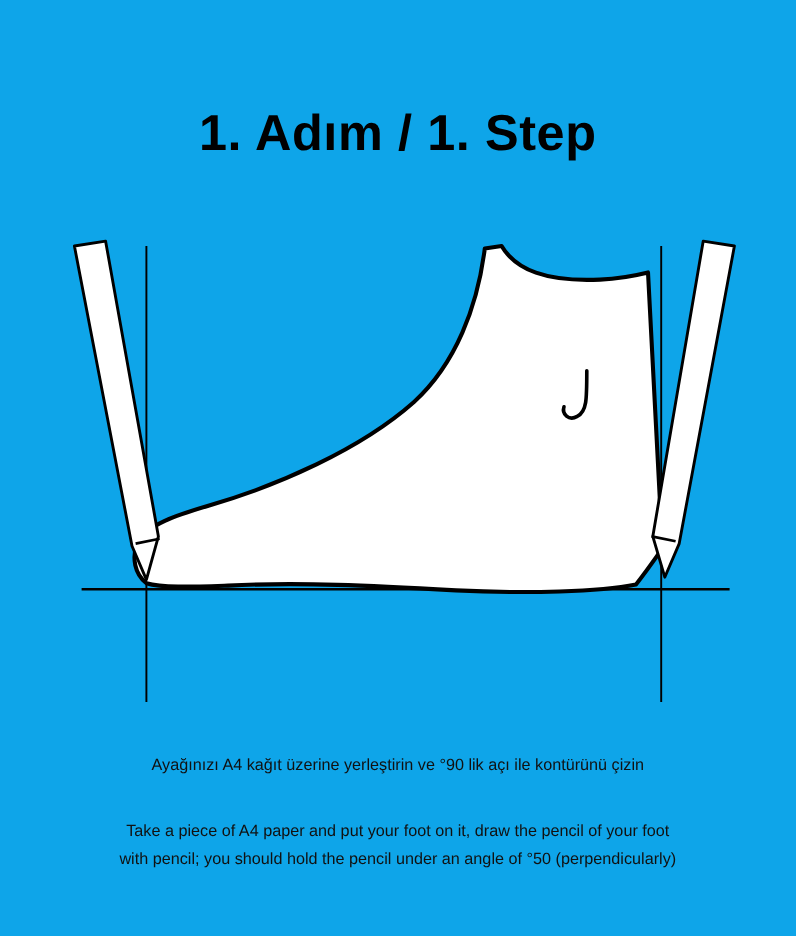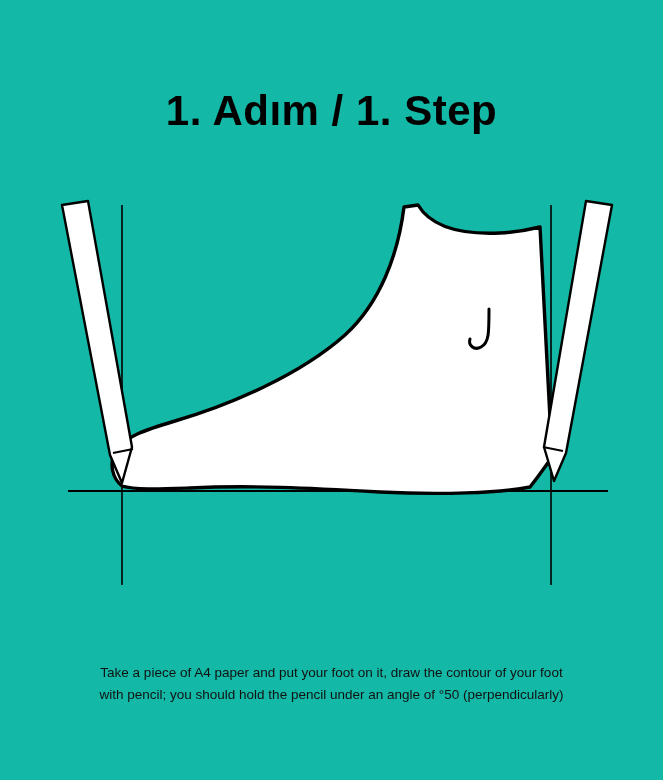--- a/index.html
+++ b/index.html
@@ -12,21 +12,21 @@
     height: 780px;
     font-family: "Liberation Sans", sans-serif;
     color: #111111;
     position: relative;
     overflow: hidden;
   }
   .page {
     position: relative;
     width: 663px;
     height: 780px;
-    background: #14b8a6;
+    background: #0ea5e9;
   }
   .title {
     position: absolute;
     top: 88px;
     left: 0;
     width: 663px;
     text-align: center;
     font-size: 42px;
     font-weight: bold;
     letter-spacing: 0.5px;
@@ -101,19 +101,20 @@
       <path d="M 62 20 L 88 16 L 132 262 L 122 298 L 110 270 Z" fill="#ffffff" stroke="#000000" stroke-width="2.4" stroke-linejoin="round"></path>
       <line x1="113" y1="268" x2="133" y2="264" stroke="#000000" stroke-width="2.2"></line>
 
       <path d="M 612 20 L 586 16 L 544 262 L 554 296 L 566 268 Z" fill="#ffffff" stroke="#000000" stroke-width="2.4" stroke-linejoin="round"></path>
       <line x1="563" y1="266" x2="543" y2="262" stroke="#000000" stroke-width="2.2"></line>
 
     </svg>
   </div>
 
   <div class="captions">
+    <div class="caption-tr">Ayağınızı A4 kağıt üzerine yerleştirin ve °90 lik açı ile kontürünü çizin</div>
     <div class="caption-en">
-      <span class="line">Take a piece of A4 paper and put your foot on it, draw the contour of your foot</span>
+      <span class="line">Take a piece of A4 paper and put your foot on it, draw the pencil of your foot</span>
       <span class="line">with pencil; you should hold the pencil under an angle of °50 (perpendicularly)</span>
     </div>
   </div>
 
 </div>
 
 </body></html>

